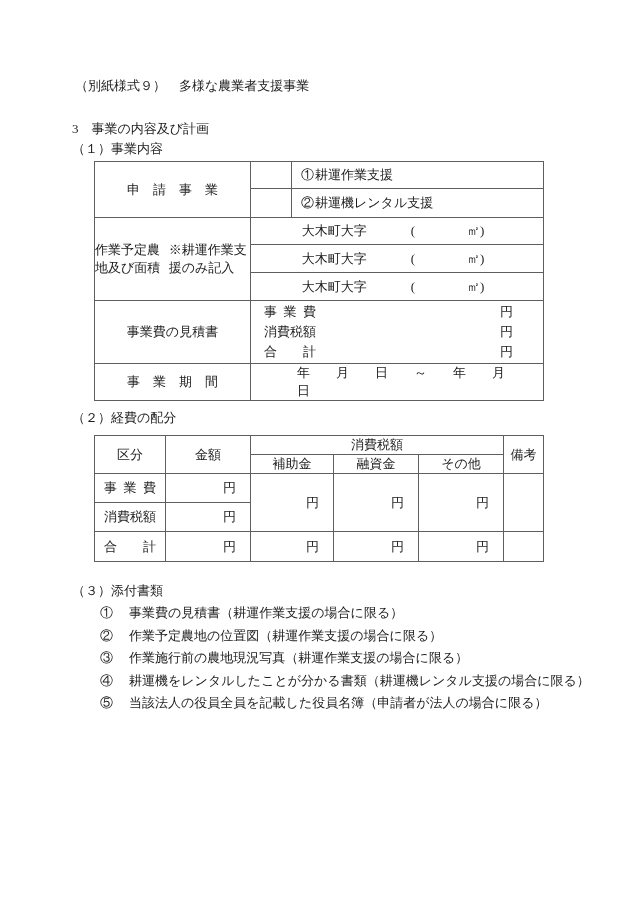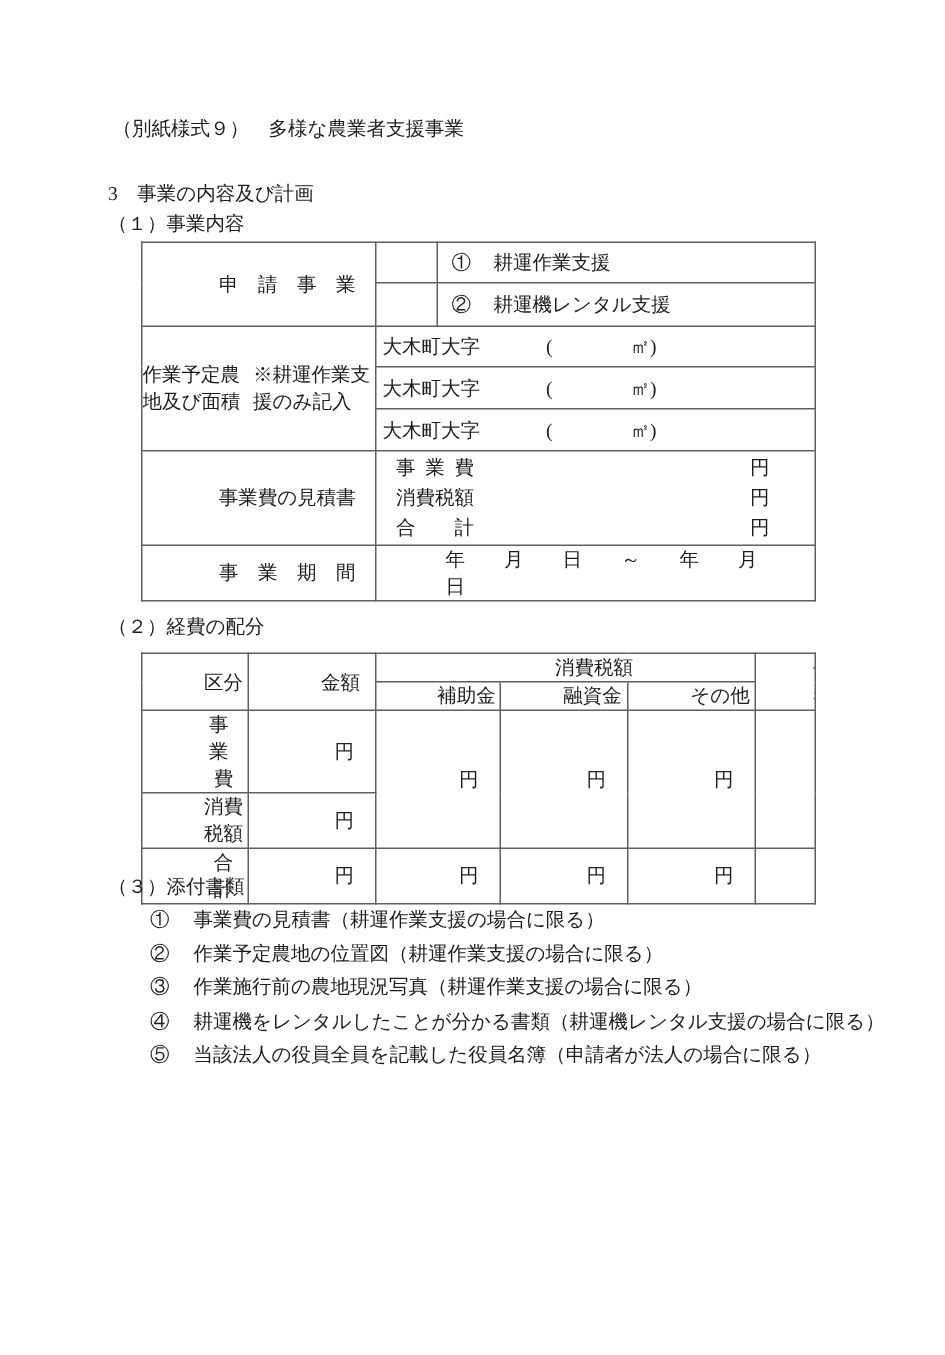--- a/index.html
+++ b/index.html
@@ -17,30 +17,30 @@
   .sub1 { top:140px; }
   .sub2 { top:409px; }
   .sub3 { top:582px; }
 
   table { border-collapse:collapse; table-layout:fixed; }
   td { border:1px solid #5f5f5f; padding:0; font-size:13px; vertical-align:middle; overflow:hidden; }
 
   .t1 { left:94px; top:161px; width:449px; }
   .t2 { left:94px; top:435px; width:449px; }
 
-  .c { text-align:center;padding-left:38px; }
+  .c { text-align:center; }
 
   .optin { display:flex; align-items:center; padding-left:9px; }
-  .optlbl { margin-left:15px; }
+  .optlbl { margin-left:1px; }
 
   .farmlbl-inner {
     height:80px; box-sizing:border-box; padding:8px 0 9px;
     display:flex; flex-direction:row; justify-content:space-between; align-items:center;
   }
-  .farmin { display:flex; justify-content:flex-start; padding:0 12px 0 4px;gap:44px; }
+  .farmin { display:flex; justify-content:center; padding:0 12px 0 4px;gap:44px; }
 
   .subsidy-inner {
     height:61px; display:flex; flex-direction:column; justify-content:space-evenly;
   }
   .subline { display:flex; justify-content:space-between; padding:0 30px 0 13px; }
 
   .period { padding-left:46px; }
 
   .t2 td.amt { text-align:right; padding-right:14px; }
 

